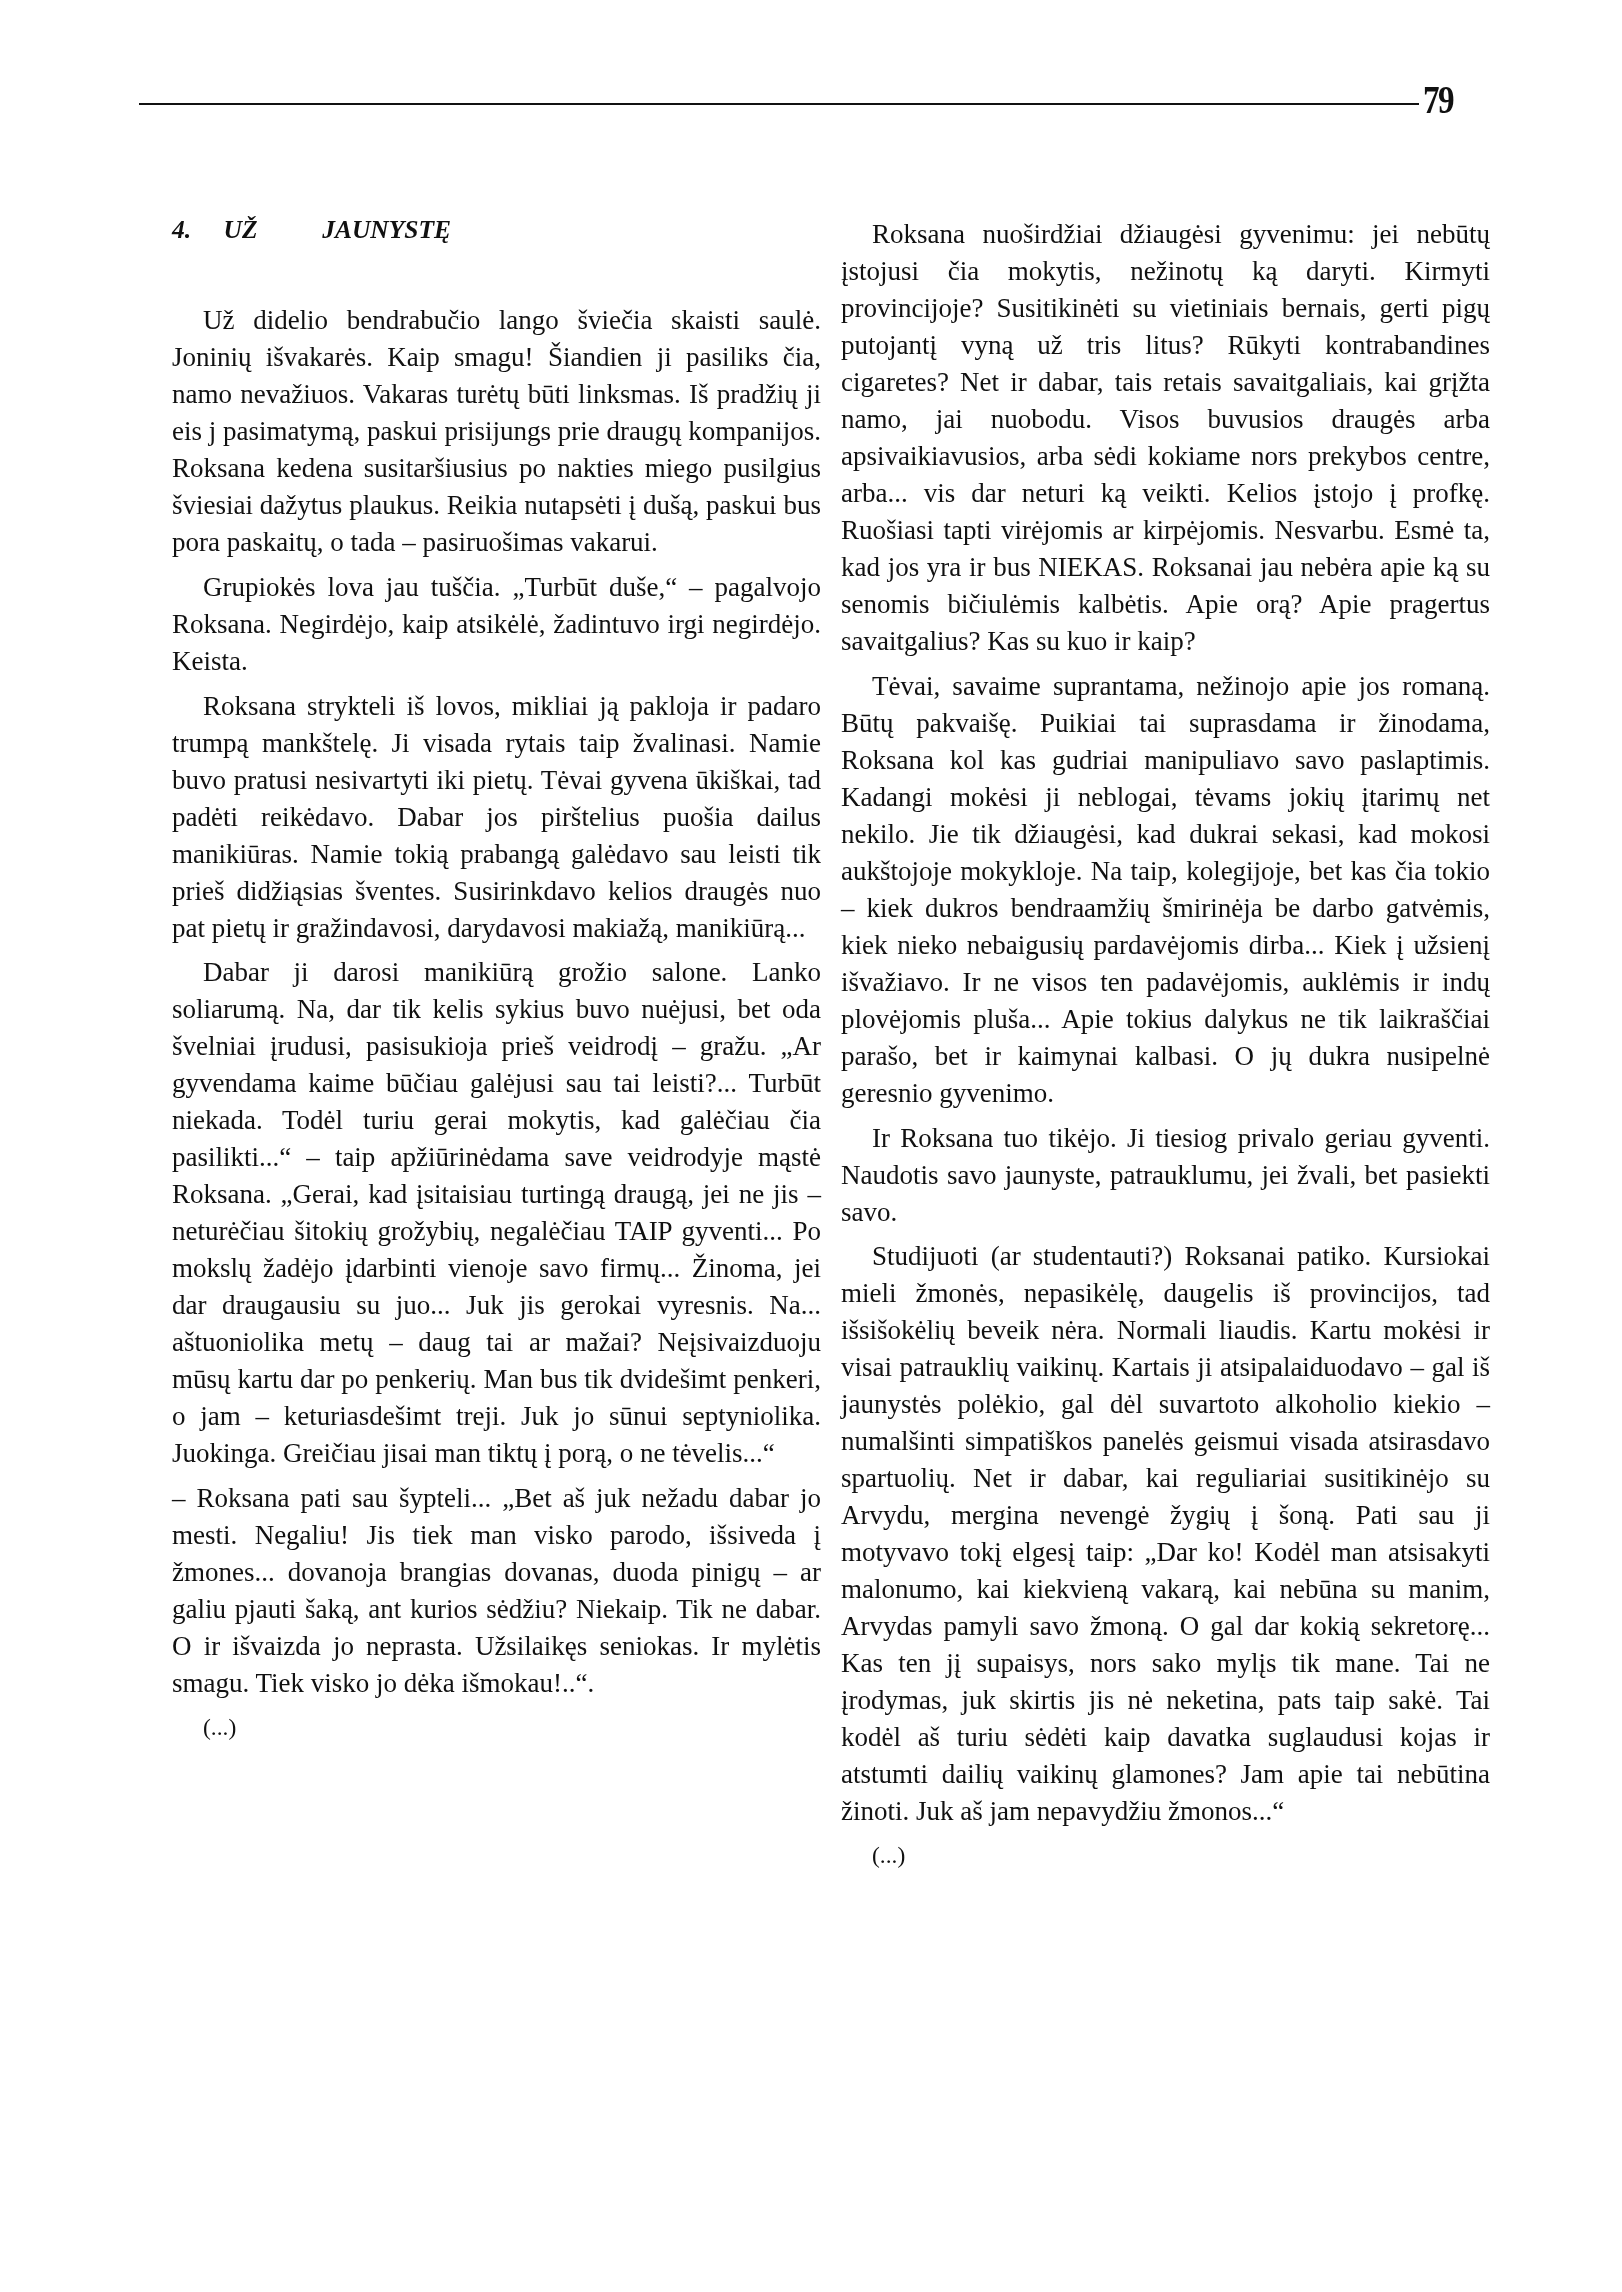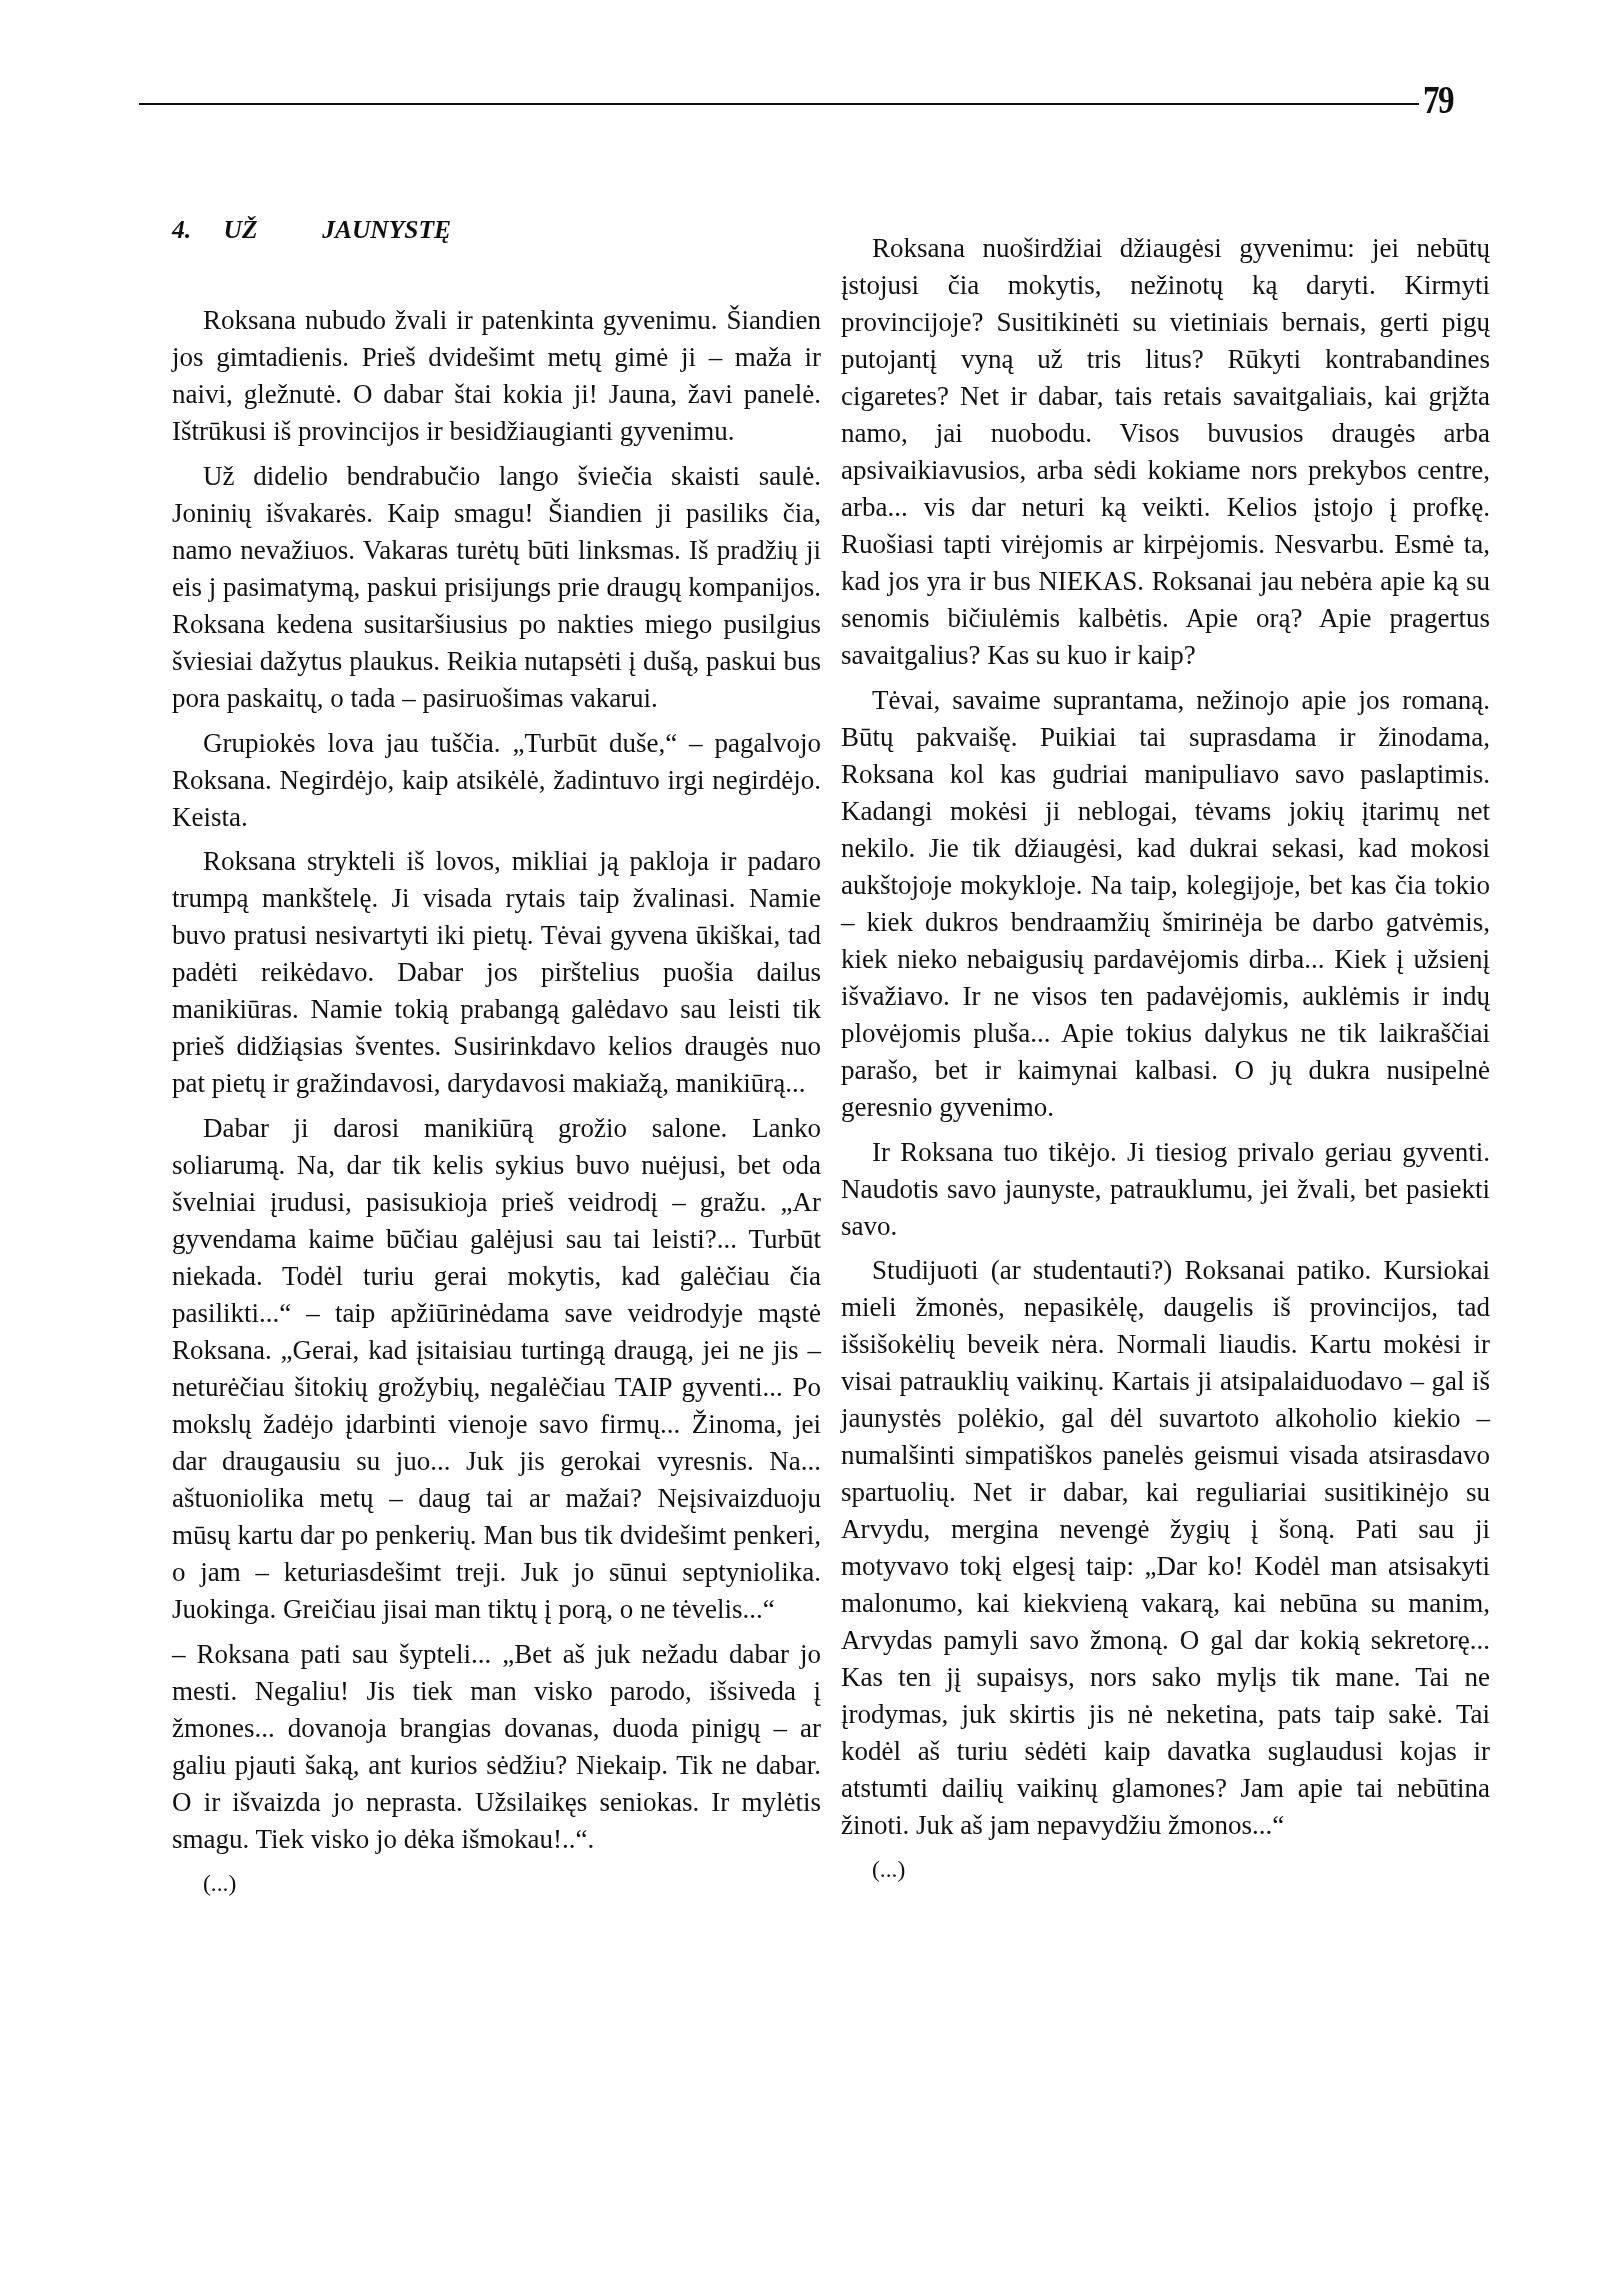--- a/index.html
+++ b/index.html
@@ -61,31 +61,30 @@
       margin: 0 0 7.8px 0;
       hyphens: none;
     }
     .para.no-indent { text-indent: 0; }
     .ellipsis {
       font-size: 23.5px;
       line-height: 35px;
       text-indent: 31px;
       margin: 2px 0 0 0;
     }
-    .col-right .para:first-child { margin-top: 16px; }
+    .col-right .para:first-child { margin-top: 2px; }
   </style>
 </head>
 <body>
 
 <div class="header-rule"></div>
 <div class="page-number">79</div>
 
 <div class="column col-left">
   <h2 class="chapter-title">4.  UŽ    JAUNYSTĘ</h2>
-  <p class="para">Roksana nubudo žvali ir patenkinta gyvenimu. Šiandien jos gimtadienis. Prieš dvidešimt metų gimė ji – maža ir naivi, gležnutė. O dabar štai kokia ji! Jauna, žavi panelė. Ištrūkusi iš provincijos ir besidžiaugianti  gyvenimu.</p>
   <p class="para">Už didelio bendrabučio lango šviečia skaisti saulė. Joninių išvakarės. Kaip smagu! Šiandien ji pasiliks čia, namo nevažiuos. Vakaras turėtų būti linksmas. Iš pradžių ji eis j pasimatymą, paskui prisijungs prie draugų kompanijos. Roksana kedena susitaršiusius po nakties miego pusilgius šviesiai dažytus plaukus. Reikia nutapsėti į dušą, paskui bus pora paskaitų, o tada – pasiruošimas vakarui.</p>
   <p class="para">Grupiokės lova jau tuščia. „Turbūt duše,“ – pagalvojo Roksana. Negirdėjo, kaip atsikėlė, žadintuvo irgi negirdėjo. Keista.</p>
   <p class="para">Roksana strykteli iš lovos, mikliai ją pakloja ir padaro trumpą mankštelę. Ji visada rytais taip žvalinasi. Namie buvo pratusi nesivartyti iki pietų. Tėvai gyvena ūkiškai, tad padėti reikėdavo. Dabar jos pirštelius puošia dailus manikiūras. Namie tokią prabangą galėdavo sau leisti tik prieš didžiąsias šventes. Susirinkdavo kelios draugės nuo pat pietų ir gražindavosi, darydavosi makiažą, manikiūrą...</p>
   <p class="para">Dabar ji darosi manikiūrą grožio salone. Lanko soliarumą. Na, dar tik kelis sykius buvo nuėjusi, bet oda švelniai įrudusi, pasisukioja prieš veidrodį – gražu. „Ar gyvendama kaime būčiau galėjusi sau tai leisti?... Turbūt niekada. Todėl turiu gerai mokytis, kad galėčiau čia pasilikti...“ – taip apžiūrinėdama save veidrodyje mąstė Roksana. „Gerai, kad įsitaisiau turtingą draugą, jei ne jis – neturėčiau šitokių grožybių, negalėčiau TAIP gyventi... Po mokslų žadėjo įdarbinti vienoje savo firmų... Žinoma, jei dar draugausiu su juo... Juk jis gerokai vyresnis. Na... aštuoniolika metų – daug tai ar mažai? Neįsivaizduoju mūsų kartu dar po penkerių. Man bus tik dvidešimt penkeri, o jam – keturiasdešimt treji. Juk jo sūnui septyniolika. Juokinga. Greičiau jisai man tiktų į porą, o ne tėvelis...“</p>
   <p class="para no-indent">– Roksana pati sau šypteli... „Bet aš juk nežadu dabar jo mesti. Negaliu! Jis tiek man visko parodo, išsiveda į žmones... dovanoja brangias dovanas, duoda pinigų – ar galiu pjauti šaką, ant kurios sėdžiu? Niekaip. Tik ne dabar. O ir išvaizda jo neprasta. Užsilaikęs seniokas. Ir mylėtis smagu. Tiek visko jo dėka išmokau!..“.</p>
   <p class="ellipsis">(...)</p>
 </div>
 
 <div class="column col-right">
   <p class="para">Roksana nuoširdžiai džiaugėsi gyvenimu: jei nebūtų įstojusi čia mokytis, nežinotų ką daryti. Kirmyti provincijoje? Susitikinėti su vietiniais bernais, gerti pigų putojantį vyną už tris litus? Rūkyti kontrabandines cigaretes? Net ir dabar, tais retais savaitgaliais, kai grįžta namo, jai nuobodu. Visos buvusios draugės arba apsivaikiavusios, arba sėdi kokiame nors prekybos centre, arba... vis dar neturi ką veikti. Kelios įstojo į profkę. Ruošiasi tapti virėjomis ar kirpėjomis. Nesvarbu. Esmė ta, kad jos yra ir bus NIEKAS. Roksanai jau nebėra apie ką su senomis bičiulėmis kalbėtis. Apie orą? Apie pragertus savaitgalius? Kas su kuo ir kaip?</p>

